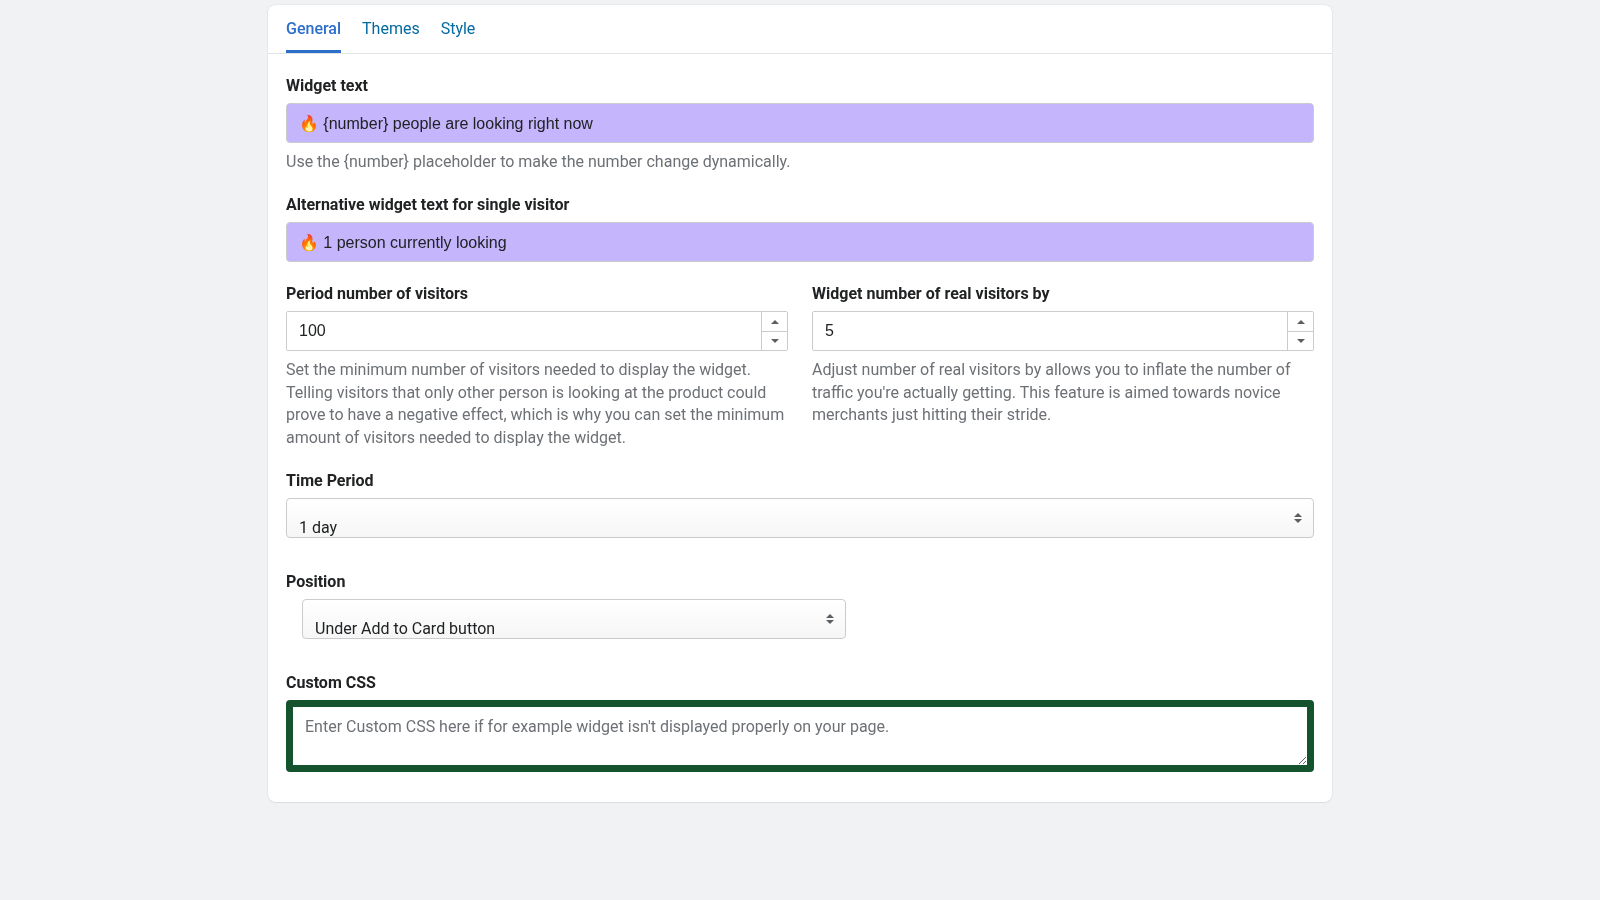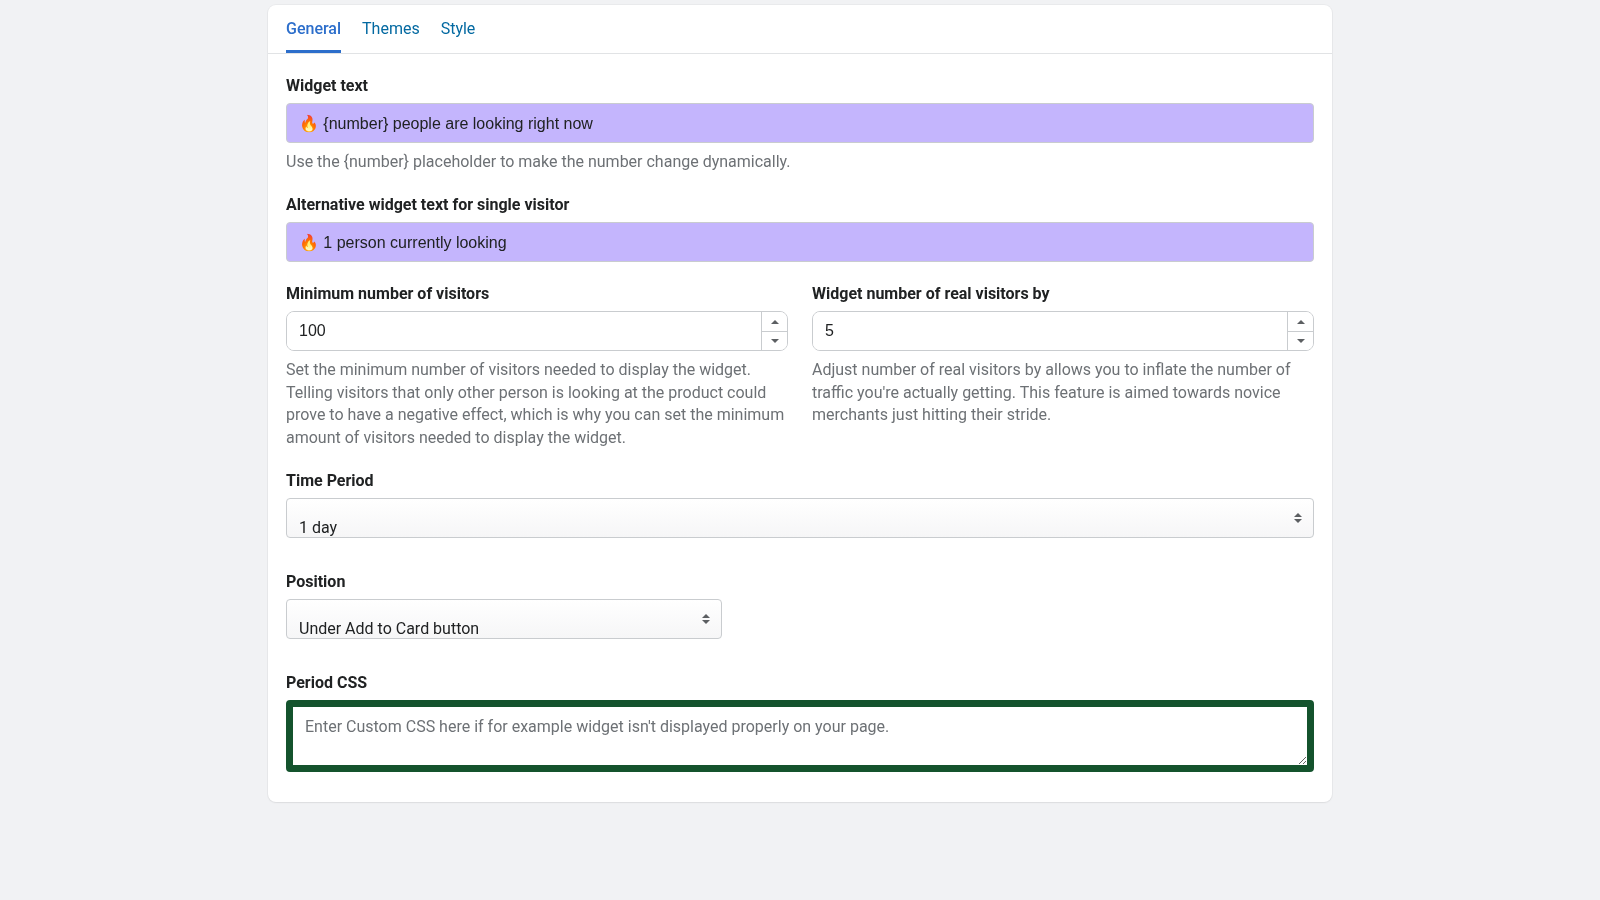--- a/index.html
+++ b/index.html
@@ -69,21 +69,21 @@
     display: flex;
     gap: 24px;
   }
   .col { flex: 1; }
   
   .spinner {
     display: flex;
     width: 100%;
     height: 40px;
     border: 1px solid #c9cccf;
-    border-radius: 8px;
+    border-radius: 2px;
     overflow: hidden;
     background: #fff;
   }
   .spinner input {
     flex: 1;
     border: none;
     padding: 0 12px;
     font-size: 16px;
     color: #202223;
     outline: none;
@@ -108,21 +108,21 @@
     border-left: 4px solid transparent;
     border-right: 4px solid transparent;
   }
   .caret-up { border-bottom: 4px solid #5c5f62; }
   .caret-down { border-top: 4px solid #5c5f62; }
   
   .select-wrap {
     position: relative;
     width: 100%;
   }
-  .select-wrap.half { width: 436px; }
+  .select-wrap.half { width: 544px; margin-left: 16px; }
   .select {
     width: 100%;
     height: 40px;
     border: 1px solid #c9cccf;
     border-radius: 4px;
     padding: 0 36px 0 12px;
     font-size: 16px;
     color: #202223;
     background: linear-gradient(#ffffff, #f6f6f7);
     display: flex;
@@ -174,21 +174,21 @@
       <div class="help">Use the {number} placeholder to make the number change dynamically.</div>
     </div>
 
     <div class="field">
       <label class="label">Alternative widget text for single visitor</label>
       <input type="text" class="text-input" value="🔥 1 person currently looking" style="">
     </div>
 
     <div class="row field">
       <div class="col">
-        <label class="label">Minimum number of visitors</label>
+        <label class="label">Period number of visitors</label>
         <div class="spinner">
           <input type="text" value="100" style="">
           <div class="spinner-btns">
             <div class="spin-btn">
                 <span class="caret-up"></span>
               </div>
             <div class="spin-btn">
                 <span class="caret-down"></span>
               </div>
           </div>
@@ -232,18 +232,18 @@
           <span>Under Add to Card button</span>
         </div>
         <div class="select-caret">
           <span class="caret-up"></span>
           <span class="caret-down"></span>
         </div>
       </div>
     </div>
 
     <div class="field section-gap" style="margin-bottom:0">
-      <label class="label">Period CSS</label>
+      <label class="label">Custom CSS</label>
       <textarea class="textarea" placeholder="Enter Custom CSS here if for example widget isn't displayed properly on your page." style=""></textarea>
     </div>
 
   </div>
 </div>
 
 </body></html>

